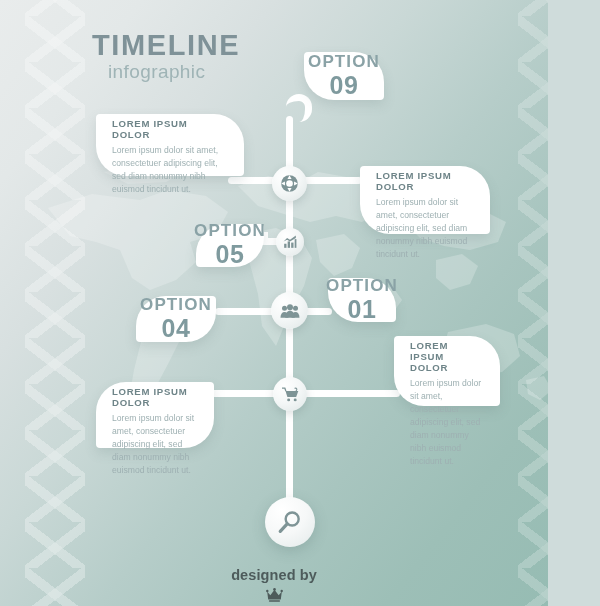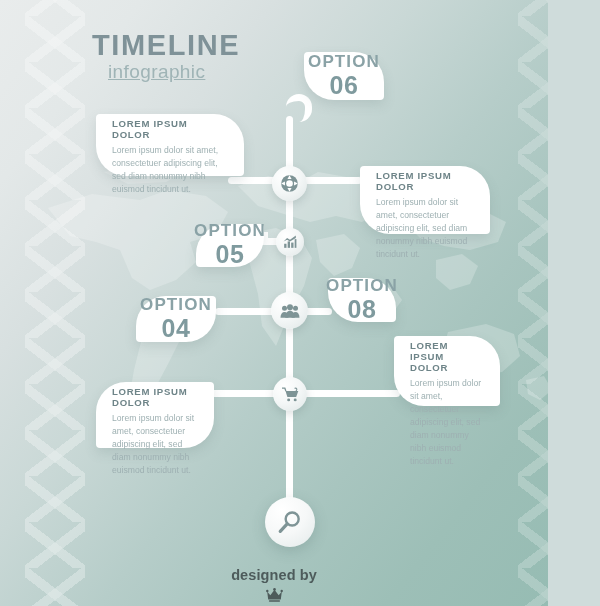--- a/index.html
+++ b/index.html
@@ -151,21 +151,20 @@
     letter-spacing: 1.6px;
     color: #7f9298;
     line-height: 1.05;
   }
   #heading .t2 {
     font-size: 19px;
     letter-spacing: .4px;
     color: #9fb4b6;
     margin-top: 1px;
     margin-left: 16px;
-    text-decoration: underline;
   }
 
   
   #footer {
     position: absolute;
     left: 0; right: 0;
     top: 567px;
     display: flex;
     align-items: center;
     justify-content: center;
@@ -224,21 +223,21 @@
 
   <div class="line vline" style="left:286px; top:400px; height:100px;"></div>
 
   <div id="heading">
     <div class="t1">TIMELINE</div>
     <div class="t2">infographic</div>
   </div>
 
   <div class="card shape-a option-card" style="left:304px; top:52px; width:80px; height:48px;">
     <div class="option-word">OPTION</div>
-    <div class="option-num">06</div>
+    <div class="option-num">09</div>
   </div>
 
   <div class="card shape-a text-card" style="left:96px; top:114px; width:148px; height:62px;">
     <div class="tc-title">LOREM IPSUM DOLOR</div>
     <div class="tc-body">Lorem ipsum dolor sit amet, consectetuer adipiscing elit, sed diam nonummy nibh euismod tincidunt ut.</div>
   </div>
 
   <div class="card shape-a text-card" style="left:360px; top:166px; width:130px; height:68px;">
     <div class="tc-title">LOREM IPSUM DOLOR</div>
     <div class="tc-body">Lorem ipsum dolor sit amet, consectetuer adipiscing elit, sed diam nonummy nibh euismod tincidunt ut.</div>
@@ -265,21 +264,21 @@
       <rect x="2" y="15" width="4" height="7" fill="#7e9496"></rect>
       <rect x="8" y="11" width="4" height="11" fill="#7e9496"></rect>
       <rect x="14" y="13" width="4" height="9" fill="#7e9496"></rect>
       <rect x="20" y="7" width="3" height="15" fill="#7e9496"></rect>
       <path d="M1 11 L7 5 L12 8 L22 1 L22 5 L12 11 L7 8 Z" fill="#7e9496"></path>
     </svg>
   </div>
 
   <div class="card shape-a option-card" style="left:328px; top:278px; width:68px; height:44px;">
     <div class="option-word">OPTION</div>
-    <div class="option-num">08</div>
+    <div class="option-num">01</div>
   </div>
 
   <div class="card shape-b option-card" style="left:136px; top:296px; width:80px; height:46px;">
     <div class="option-word">OPTION</div>
     <div class="option-num">04</div>
   </div>
 
   <div class="node" style="left:271px; top:292px; width:37px; height:37px;">
     <svg width="20" height="20" viewBox="0 0 24 24">
       <circle cx="5.4" cy="8.6" r="3" fill="#7e9496"></circle>

